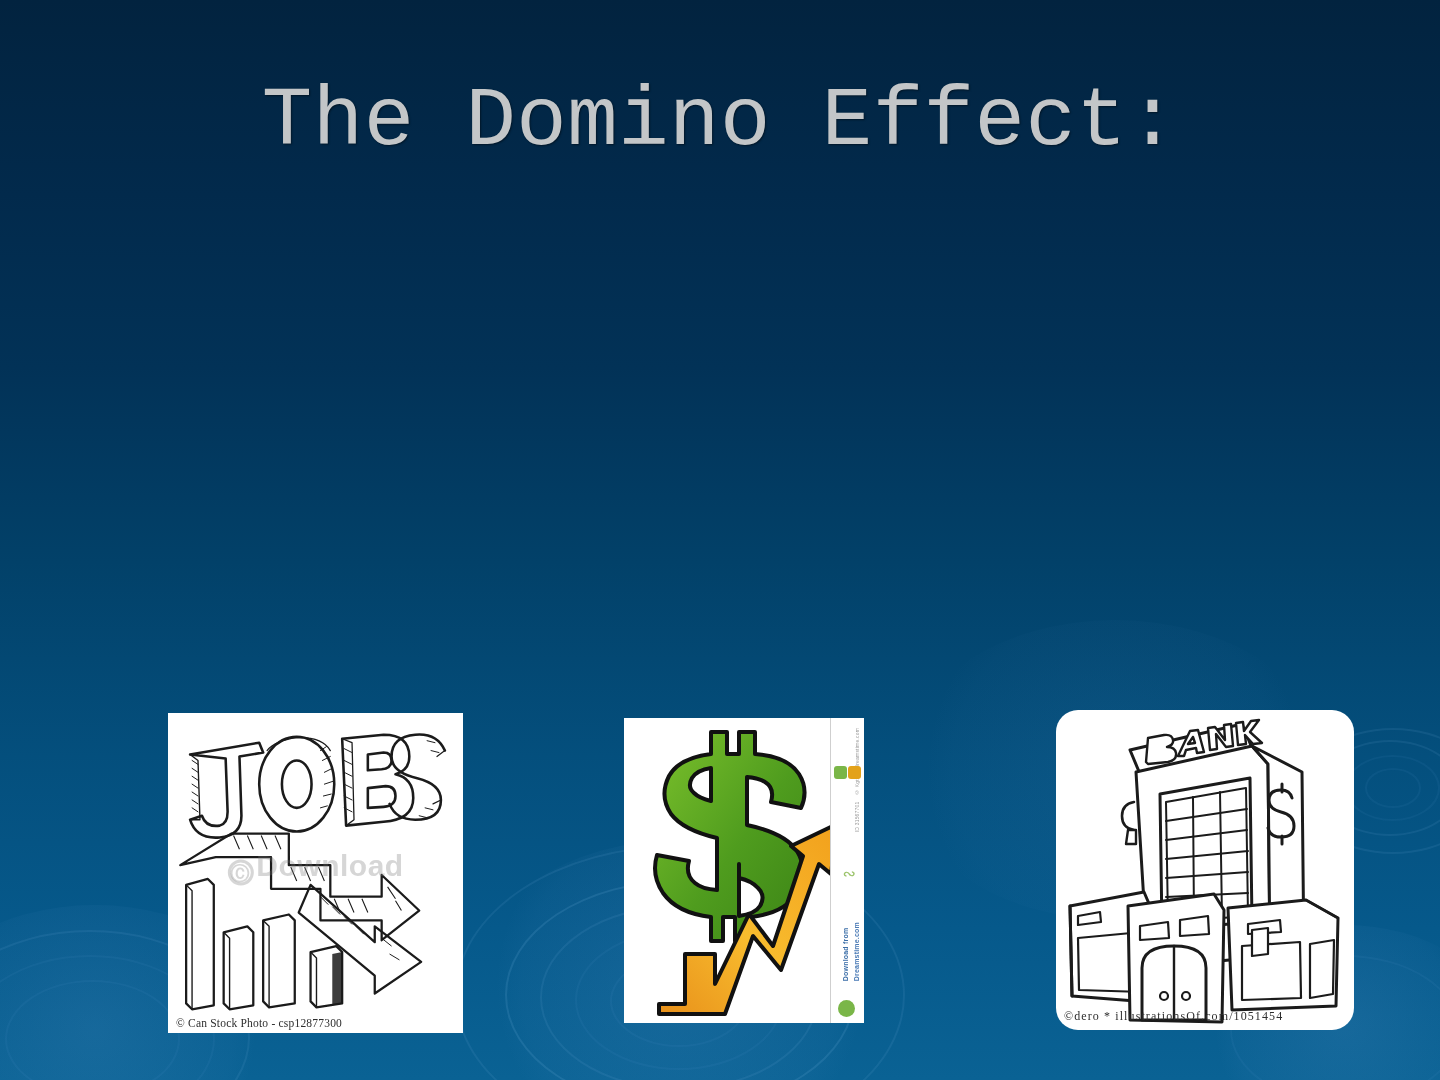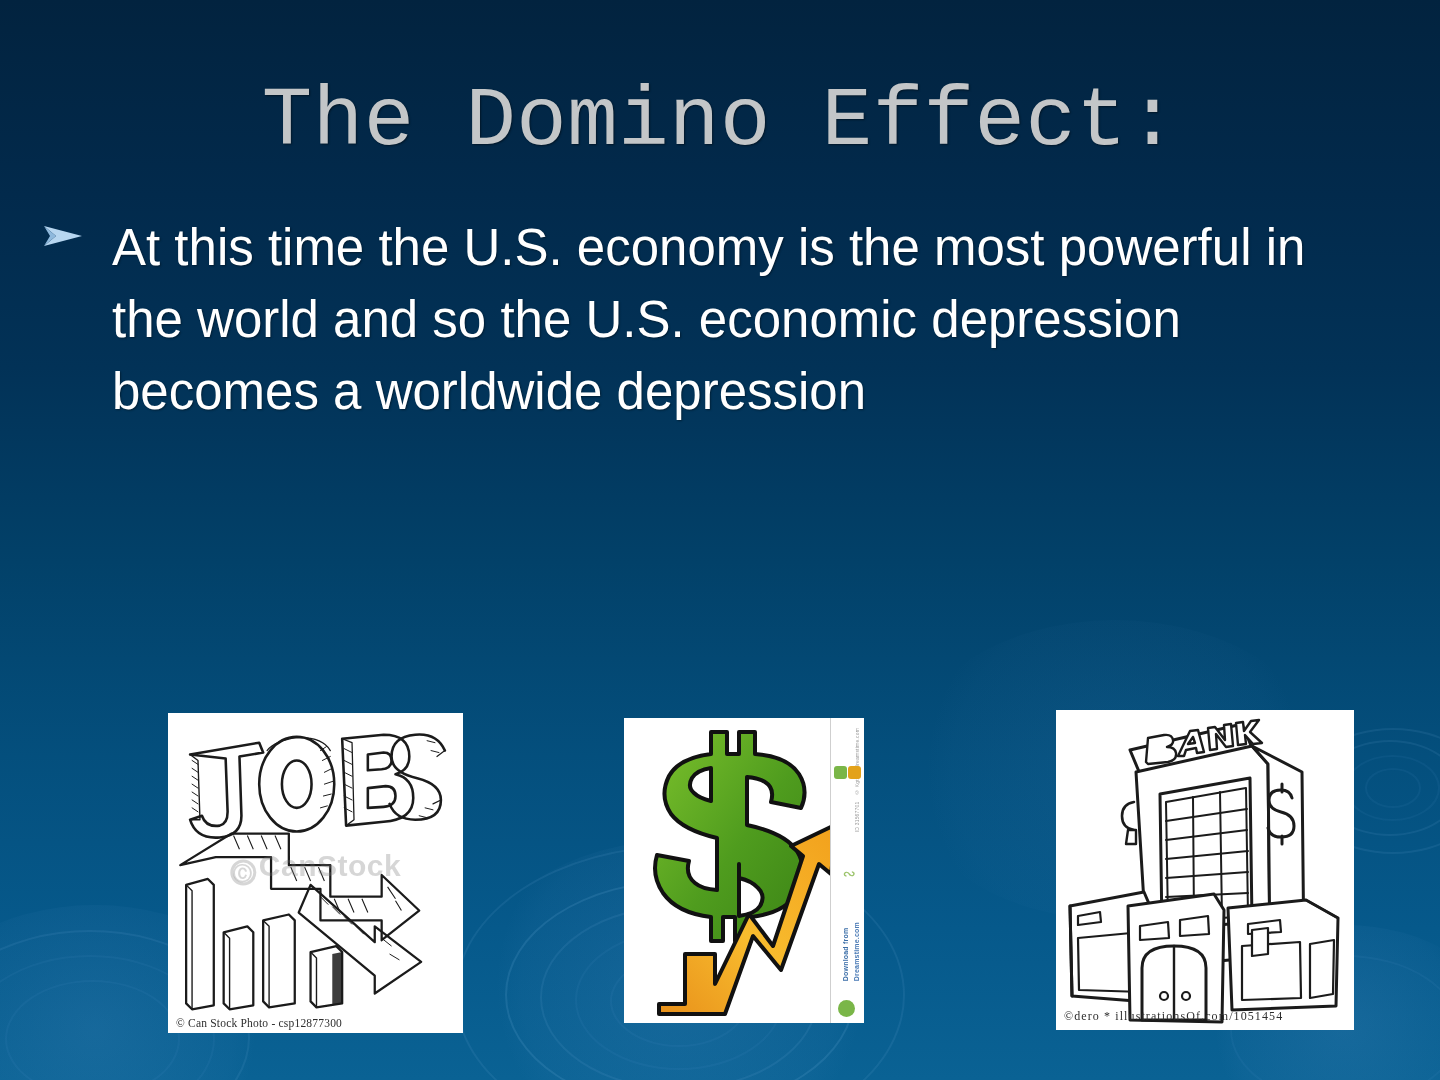--- a/index.html
+++ b/index.html
@@ -64,21 +64,21 @@
     text-shadow:1px 1px 2px rgba(0,0,0,0.4);
     max-width:1275px;
   }
 
   
   .pics { position:absolute; left:0; top:705px; width:1440px; height:330px; }
   .pic { position:absolute; background:#ffffff; overflow:hidden; }
 
   .pic-jobs { left:168px; top:8px; width:295px; height:320px; padding:4px 4px 0; }
   .pic-dollar { left:624px; top:13px; width:240px; height:305px; display:flex; }
-  .pic-bank { left:1056px; top:5px; width:298px; height:320px; }
+  .pic-bank { left:1056px; top:5px; width:298px; height:320px;border-radius:22px; }
 
   .cap {
     position:absolute; bottom:4px; left:0; width:100%;
     color:#2d2d2d;
     font-size:11.5px; letter-spacing:.2px;
     font-family:Liberation Serif, serif;
     margin-left:8px;
   }
   .cap-bank { font-size:12px; letter-spacing:1.1px; bottom:6px; }
 
@@ -154,29 +154,20 @@
     <div class="blob" style="left:1195px; top:925px; width:300px; height:200px;"></div>
     <div class="ring faint" style="left:1230px; top:955px; width:230px; height:150px;"></div>
 
     <div class="blob" style="left:900px; top:620px; width:430px; height:300px; opacity:.5;"></div>
   </div>
 
   <div class="title">The Domino Effect:</div>
 
   <div class="body">
 
-    <div class="bullet">
-      <span class="bullet-marker">
-        <svg width="44" height="28" viewBox="0 0 44 28" aria-hidden="true">
-          <polygon points="2,4 40,14 2,24 14,14" fill="#b7d6f0"></polygon>
-          <polygon points="2,4 14,14 2,24 8,14" fill="#8fb9dd"></polygon>
-        </svg>
-      </span>
-      <span class="bullet-text">At this time the U.S. economy is the most powerful in the world and so the U.S. economic depression becomes a worldwide depression</span>
-    </div>
 
 
   </div>
 
   <div class="pics">
 
     <div class="pic pic-jobs">
       <svg class="svgbox" viewBox="0 0 290 320" preserveAspectRatio="xMidYMid meet" aria-hidden="true">
         <g fill="none" stroke="#1b1b1b" stroke-width="2.6" stroke-linejoin="round" stroke-linecap="round">
 
@@ -221,21 +212,21 @@
           <path d="M52 218 L58 224 L58 296" stroke-width="1.4"></path>
           <path d="M92 206 L118 200 L124 206 L124 290 L98 294 L92 288 Z"></path>
           <path d="M92 206 L98 212 L98 294" stroke-width="1.4"></path>
           <path d="M140 238 L166 232 L172 238 L172 290 L146 294 L140 288 Z"></path>
           <path d="M140 238 L146 244 L146 294" stroke-width="1.4"></path>
           <path d="M162 240 L172 238 L172 290 L162 292 Z" fill="#1b1b1b" opacity=".85" stroke="none"></path>
         </g>
       </svg>
 
       <div class="wm">
-        <span class="wm-c">Ⓒ</span><span>CanStock</span>
+        <span class="wm-c">Ⓒ</span><span>Download</span>
       </div>
       <div class="cap">© Can Stock Photo - csp12877300</div>
     </div>
 
     <div class="pic pic-dollar">
       <svg class="svgbox" viewBox="0 0 206 305" preserveAspectRatio="xMidYMid meet" aria-hidden="true">
         <defs>
           <linearGradient id="gGreen" x1="0" y1="0" x2="1" y2="1">
             <stop offset="0%" stop-color="#7cc12c"></stop>
             <stop offset="55%" stop-color="#4f9c1e"></stop>

